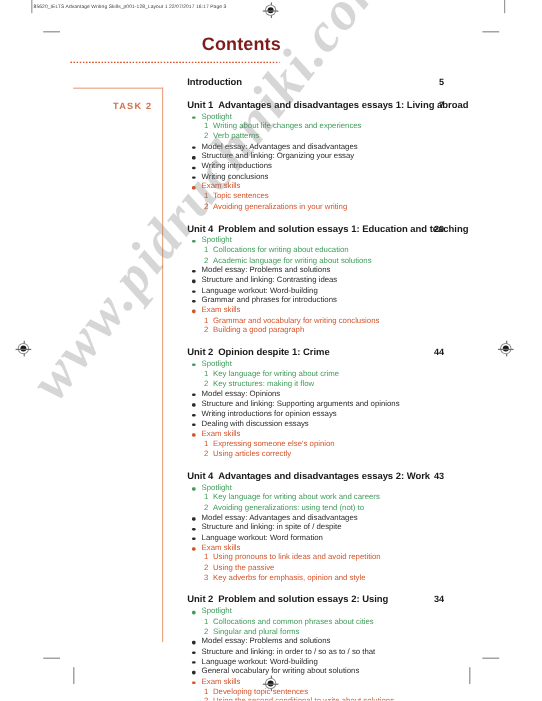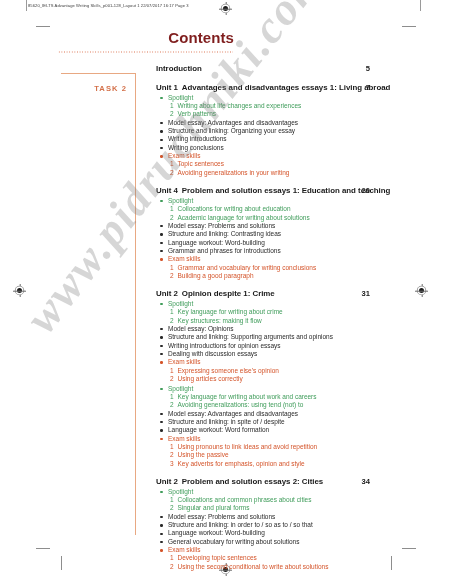--- a/index.html
+++ b/index.html
@@ -319,50 +319,51 @@
             <div class="item"><span class="dot"></span><span>Model essay: Problems and solutions</span></div>
             <div class="item"><span class="dot"></span><span>Structure and linking: Contrasting ideas</span></div>
             <div class="item"><span class="dot"></span><span>Language workout: Word-building</span></div>
             <div class="item"><span class="dot"></span><span>Grammar and phrases for introductions</span></div>
             <div class="item orange"><span class="dot"></span><span>Exam skills</span></div>
             <div class="sub orange"><span class="n">1</span><span>Grammar and vocabulary for writing conclusions</span></div>
             <div class="sub orange"><span class="n">2</span><span>Building a good paragraph</span></div>
           </div>
         </div>
         <div class="toc-row">
-          <div class="unit-line"><span class="unit-no">Unit 2</span><span>Opinion despite 1: Crime</span><span class="pnum">31</span></div>
+          <div class="unit-line"><span class="unit-no">Unit 2</span><span>Opinion despite 1: Crime</span><span class="pnum">44</span></div>
           <div class="items">
             <div class="item green"><span class="dot"></span><span>Spotlight</span></div>
             <div class="sub green"><span class="n">1</span><span>Key language for writing about crime</span></div>
             <div class="sub green"><span class="n">2</span><span>Key structures: making it flow</span></div>
             <div class="item"><span class="dot"></span><span>Model essay: Opinions</span></div>
             <div class="item"><span class="dot"></span><span>Structure and linking: Supporting arguments and opinions</span></div>
             <div class="item"><span class="dot"></span><span>Writing introductions for opinion essays</span></div>
             <div class="item"><span class="dot"></span><span>Dealing with discussion essays</span></div>
             <div class="item orange"><span class="dot"></span><span>Exam skills</span></div>
             <div class="sub orange"><span class="n">1</span><span>Expressing someone else's opinion</span></div>
             <div class="sub orange"><span class="n">2</span><span>Using articles correctly</span></div>
           </div>
         </div>
         <div class="toc-row">
+          <div class="unit-line"><span class="unit-no">Unit 4</span><span>Advantages and disadvantages essays 2: Work</span><span class="pnum">43</span></div>
           <div class="items">
             <div class="item green"><span class="dot"></span><span>Spotlight</span></div>
             <div class="sub green"><span class="n">1</span><span>Key language for writing about work and careers</span></div>
             <div class="sub green"><span class="n">2</span><span>Avoiding generalizations: using tend (not) to</span></div>
             <div class="item"><span class="dot"></span><span>Model essay: Advantages and disadvantages</span></div>
             <div class="item"><span class="dot"></span><span>Structure and linking: in spite of / despite</span></div>
             <div class="item"><span class="dot"></span><span>Language workout: Word formation</span></div>
             <div class="item orange"><span class="dot"></span><span>Exam skills</span></div>
             <div class="sub orange"><span class="n">1</span><span>Using pronouns to link ideas and avoid repetition</span></div>
             <div class="sub orange"><span class="n">2</span><span>Using the passive</span></div>
             <div class="sub orange"><span class="n">3</span><span>Key adverbs for emphasis, opinion and style</span></div>
           </div>
         </div>
         <div class="toc-row">
-          <div class="unit-line"><span class="unit-no">Unit 2</span><span>Problem and solution essays 2: Cities</span><span class="pnum">34</span></div>
+          <div class="unit-line"><span class="unit-no">Unit 2</span><span>Problem and solution essays 2: Using</span><span class="pnum">34</span></div>
           <div class="items">
             <div class="item green"><span class="dot"></span><span>Spotlight</span></div>
             <div class="sub green"><span class="n">1</span><span>Collocations and common phrases about cities</span></div>
             <div class="sub green"><span class="n">2</span><span>Singular and plural forms</span></div>
             <div class="item"><span class="dot"></span><span>Model essay: Problems and solutions</span></div>
             <div class="item"><span class="dot"></span><span>Structure and linking: in order to / so as to / so that</span></div>
             <div class="item"><span class="dot"></span><span>Language workout: Word-building</span></div>
             <div class="item"><span class="dot"></span><span>General vocabulary for writing about solutions</span></div>
             <div class="item orange"><span class="dot"></span><span>Exam skills</span></div>
             <div class="sub orange"><span class="n">1</span><span>Developing topic sentences</span></div>

